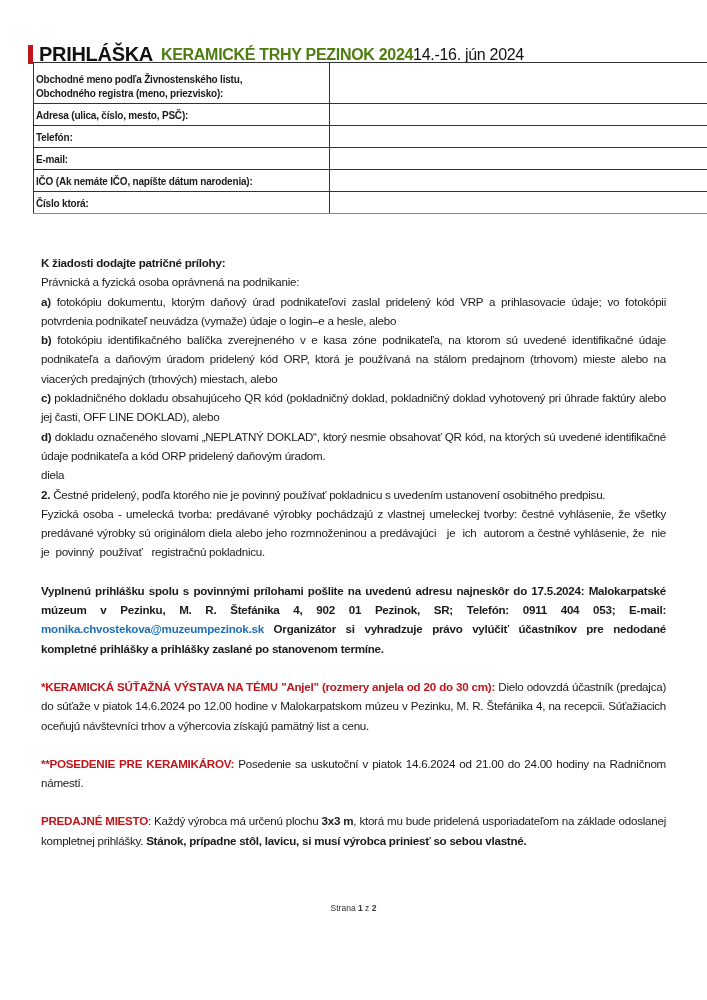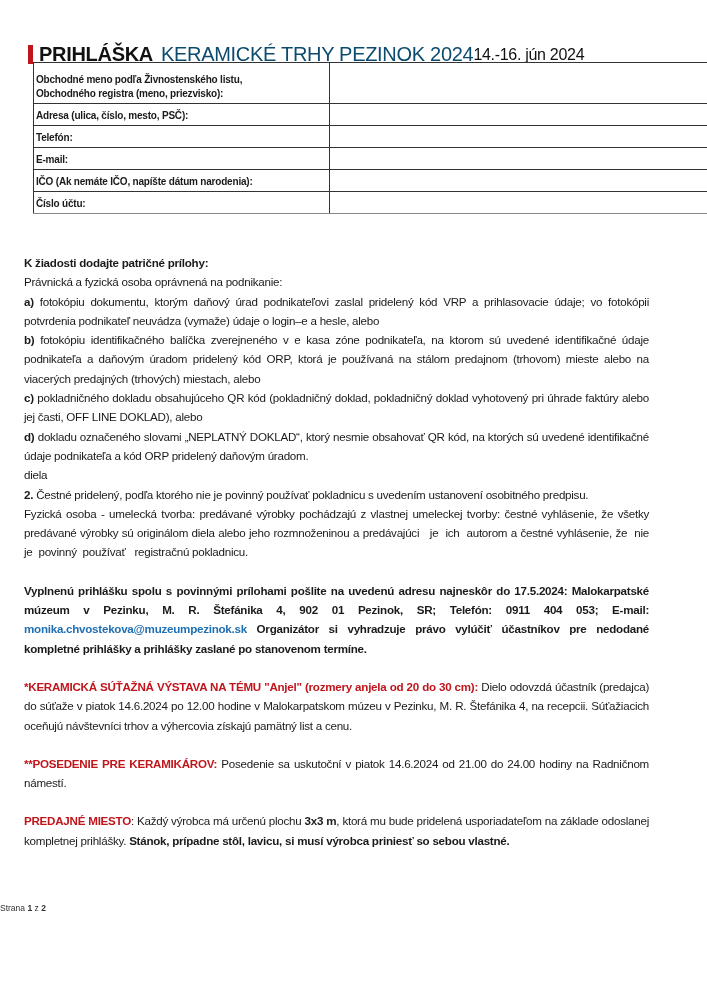--- a/index.html
+++ b/index.html
@@ -14,21 +14,21 @@
 
   
   .header {
     position: absolute; left: 28px; top: 43px;
     display: flex; align-items: center; white-space: nowrap;
   }
   .header .bar {
     width: 5px; height: 19px; background: #c0151b; margin-right: 6px;
   }
   .header .t1 { font-weight: bold; font-size: 20px; color: #111; letter-spacing: -0.3px; }
-  .header .t2 { font-weight: normal; font-size: 20px; color: #0c4a6e; margin-left: 8px; letter-spacing: -0.3px; }
+  .header .t2 { font-weight: bold; font-size: 16px; color: #4d7c0f; margin-left: 8px; letter-spacing: -0.3px; }
   .header .t3 { font-size: 16px; color: #111; letter-spacing: -0.3px; }
 
   
   table.form {
     position: absolute; left: 33px; top: 62px;
     width: 693px; border-collapse: collapse;
   }
   table.form td {
     border: 1px solid #333;
     font-size: 10px; font-weight: bold;
@@ -45,35 +45,35 @@
   table.form tr.r3 td { height: 22px; border-top-color: #888; }
   table.form tr.r4 td { height: 22px; border-top-color: #888; }
   table.form tr.r5 td { height: 22px; border-top-color: #888; border-bottom-color: #888; }
   table.form td.value input {
     width: 100%; height: 100%; border: none; outline: none; background: transparent;
     font-family: "Liberation Sans", sans-serif; font-size: 10px;
   }
 
   
   .body {
-    position: absolute; left: 24px; top: 253px; width: 625px;
+    position: absolute; left: 41px; top: 253px; width: 625px;
     font-size: 11.6px; line-height: 19.3px;
     letter-spacing: -0.25px;
   }
   .body p { margin: 0; }
   .j { text-align: justify; }
   .b { font-weight: bold; }
   .red { color: #c0151b; font-weight: bold; }
   .u { }
   a.mail { color: #1f6fb5; text-decoration: none; font-weight: bold; }
   .gap1 { height: 19px; }
 
   .footer {
     position: absolute; left: 0; top: 903px; width: 707px;
-    text-align: left; font-size: 8.5px; color: #333;
+    text-align: center; font-size: 8.5px; color: #333;
   }
   .footer b { font-weight: bold; }
 </style>
 </head>
 <body>
 
 <div class="page">
 
   <div class="header">
     <span class="bar"></span>
@@ -101,21 +101,21 @@
     </tr>
     <tr class="r3">
       <td class="label">E-mail:</td>
       <td class="value"><input type="text" value="" style=""></td>
     </tr>
     <tr class="r4">
       <td class="label">IČO (Ak nemáte IČO, napíšte dátum narodenia):</td>
       <td class="value"><input type="text" value="" style=""></td>
     </tr>
     <tr class="r5">
-      <td class="label">Číslo účtu:</td>
+      <td class="label">Číslo ktorá:</td>
       <td class="value"><input type="text" value="" style=""></td>
     </tr>
   </tbody>
     </table>
 
   <div class="body">
     <p class="b">K žiadosti dodajte patričné prílohy:</p>
     <p>Právnická a fyzická osoba oprávnená na podnikanie:</p>
     <p class="j"><span class="b">a)</span><span> fotokópiu dokumentu, ktorým daňový úrad podnikateľovi zaslal pridelený kód VRP a prihlasovacie údaje; vo fotokópii potvrdenia podnikateľ neuvádza (vymaže) údaje o login–e a hesle, alebo</span></p>
     <p class="j"><span class="b">b)</span><span> fotokópiu identifikačného balíčka zverejneného v e kasa zóne podnikateľa, na ktorom sú uvedené identifikačné údaje podnikateľa a daňovým úradom pridelený kód ORP, ktorá je používaná na stálom predajnom (trhovom) mieste alebo na viacerých predajných (trhových) miestach, alebo</span></p>

